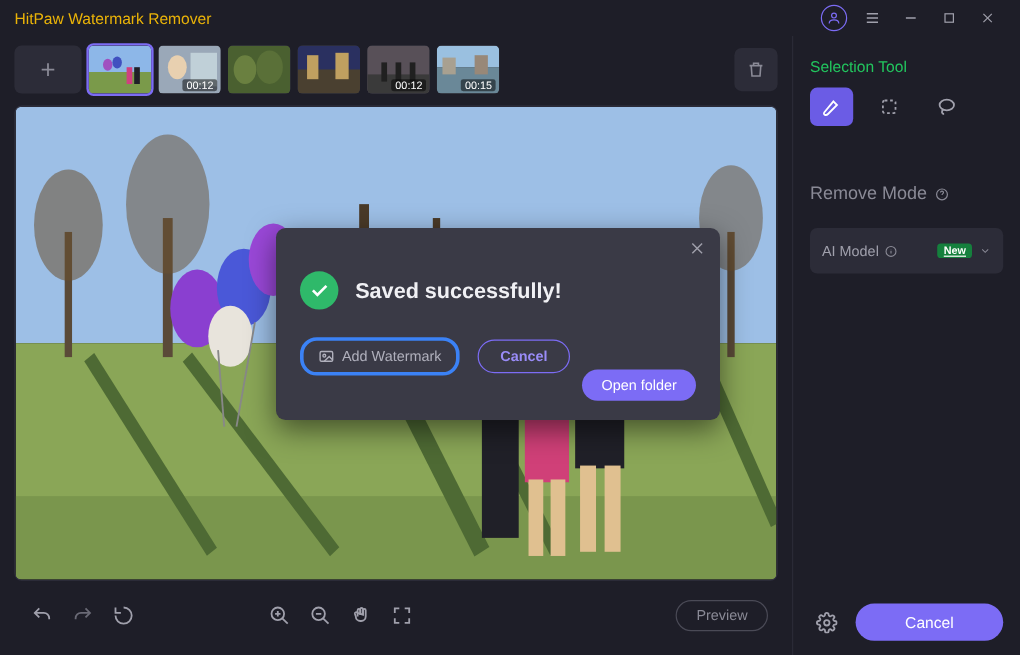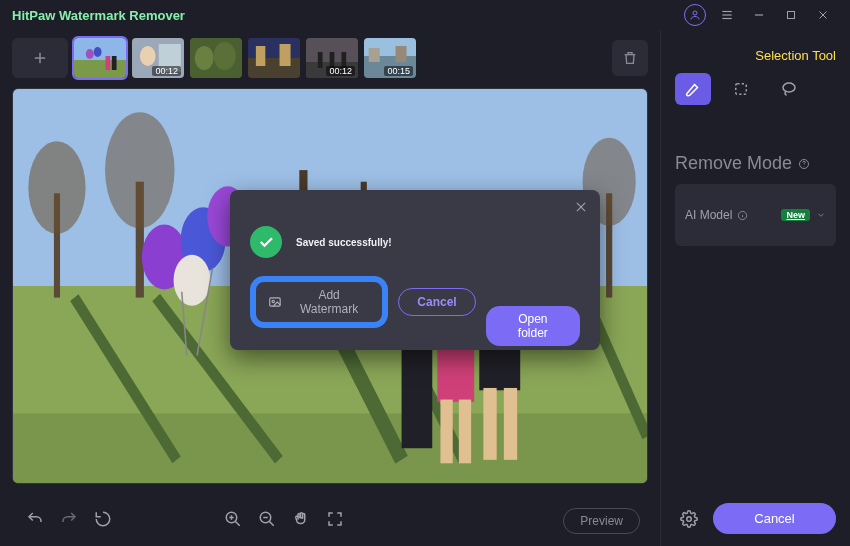--- a/index.html
+++ b/index.html
@@ -8,21 +8,21 @@
     background: #1e1e28;
     font-family: -apple-system, BlinkMacSystemFont, "Segoe UI", Arial, sans-serif;
     color: #c8c8d0;
     overflow: hidden;
   }
   .titlebar {
     height: 30px; display: flex; align-items: center;
     padding: 0 12px; background: #1e1e28;
     justify-content: space-between;
   }
-  .titlebar .title { font-size: 13px; font-weight: 700; color: #86efac; }
+  .titlebar .title { font-size: 13px; font-weight: 400; color: #eab308; }
   .titlebar .win-controls { display: flex; gap: 2px; align-items: center; }
   .win-controls .wc {
     width: 30px; height: 24px; display: flex; align-items: center; justify-content: center;
     cursor: pointer; border-radius: 4px;
   }
   .avatar-circle {
     width: 22px; height: 22px; border: 1.5px solid #7c6cf5; border-radius: 50%;
     display: flex; align-items: center; justify-content: center;
   }
   .content { display: flex; height: calc(100% - 30px); }
@@ -46,47 +46,47 @@
     width: 36px; height: 36px; background: #2c2c38; border-radius: 6px;
     display: flex; align-items: center; justify-content: center; cursor: pointer;
     margin-left: auto;
   }
   .canvas {
     flex: 1; border: 1px solid #323240; border-radius: 6px; position: relative;
     background: #111; overflow: hidden;
   }
   .canvas svg.scene { width:100%; height:100%; }
   .bottom-toolbar {
-    height: 42px; display: flex; align-items: flex-end; padding: 0 8px; gap: 15px;
+    height: 42px; display: flex; align-items: center; padding: 0 8px; gap: 15px;
     margin-top: 8px;
   }
   .tool-ic {
     width: 30px; height: 30px; display: flex; align-items: center; justify-content: center;
     border-radius: 6px; cursor: pointer;
   }
   .tool-group { display:flex; gap:4px; }
   .spacer-lg { width: 70px; }
   .preview-btn {
     border: 1px solid #4a4a56; color: #8a8a96; font-size: 12px;
     padding: 5px 16px; border-radius: 14px; cursor: pointer; margin-left:auto;
   }
   .sidepanel {
     width: 190px; padding: 12px 14px 12px 14px; display: flex; flex-direction: column;
     border-left: 1px solid #2a2a36;
   }
-  .sp-title { font-size: 13px; color: #fde047; margin-bottom: 10px; margin-top:6px;text-align:right;}
+  .sp-title { font-size: 13px; color: #22c55e; margin-bottom: 10px; margin-top:6px;}
   .sel-tools { display:flex; gap:12px; margin-bottom: 28px; }
   .sel-tool {
     width: 36px; height: 32px; border-radius: 6px;
     display:flex; align-items:center; justify-content:center; cursor:pointer;
   }
   .sel-tool.active { background: #6b5ce5; }
-  .rm-mode-title { font-size: 18px; color: #8a8a96; display:flex; align-items:center; gap:6px; margin-bottom:10px; margin-top:20px;}
+  .rm-mode-title { font-size: 15px; color: #8a8a96; display:flex; align-items:center; gap:6px; margin-bottom:20px; margin-top:20px;}
   .mode-select {
-    background: #2c2c38; border-radius: 6px; padding: 24px 10px; font-size:12px;
+    background: #2c2c38; border-radius: 6px; padding: 12px 10px; font-size:12px;
     display:flex; align-items:center; cursor:pointer; color:#a0a0ac;
   }
   .badge-new {
     background: #15803d; color:#fff; font-size:9px; padding:1px 5px; border-radius:3px; margin-left:auto; font-weight:600;text-decoration:underline;
   }
   .chev { margin-left:6px; color:#8a8a96;}
   .sp-bottom { margin-top:auto; display:flex; align-items:center; gap:10px; }
   .gear-ic { width:28px; height:28px; display:flex; align-items:center; justify-content:center; cursor:pointer;}
   .export-btn {
     flex:1; background:#7c6cf5; color:#fff; border:none; border-radius:16px;
@@ -97,24 +97,24 @@
     position:absolute; left:230px; top:160px; width:370px; height:160px;
     background:#3a3a46; border-radius:8px; box-shadow:0 8px 24px rgba(0,0,0,0.5);
     padding: 18px 20px 16px 20px; display:flex; flex-direction:column;
   }
   .modal .close { position:absolute; right:12px; top:10px; cursor:pointer; }
   .modal .body { display:flex; align-items:center; gap:14px; margin-top:18px; }
   .modal .check {
     width:32px; height:32px; border-radius:50%; background:#2fb96a;
     display:flex; align-items:center; justify-content:center;
   }
-  .modal .msg { font-size:10px; font-weight:600; color:#f0f0f4; }
+  .modal .msg { font-size:18px; font-weight:600; color:#f0f0f4; }
   .modal .actions { margin-top:auto; display:flex; align-items:center; gap:10px; }
   .modal .ghost-btn {
-    border:6px solid #3b82f6; color:#b0b0bc; background:transparent;
+    border:3px solid #3b82f6; color:#b0b0bc; background:transparent;
     padding:6px 12px; border-radius:14px; font-size:12px; cursor:pointer;
     display:flex; align-items:center; gap:6px;
   }
   .modal .cancel-btn {
     border:1px solid #7c6cf5; color:#9a8cf8; background:transparent;
     padding:6px 18px; border-radius:14px; font-size:12px; cursor:pointer;
     margin-left:auto;
     font-weight:bold;
   }
   .modal .primary-btn {

